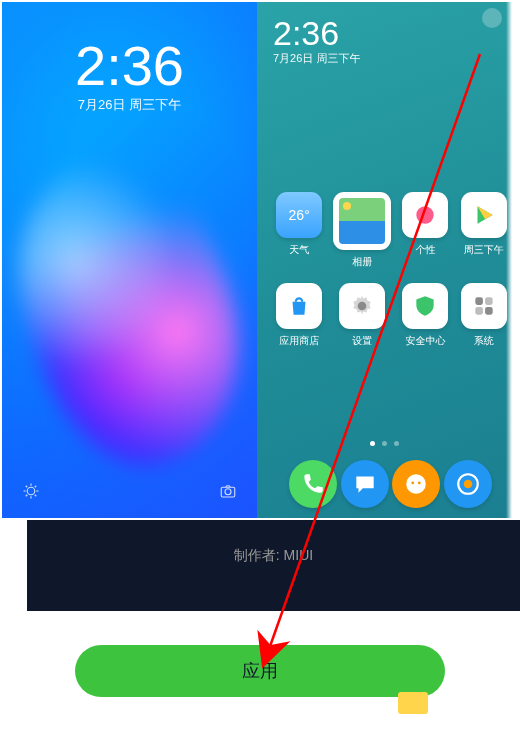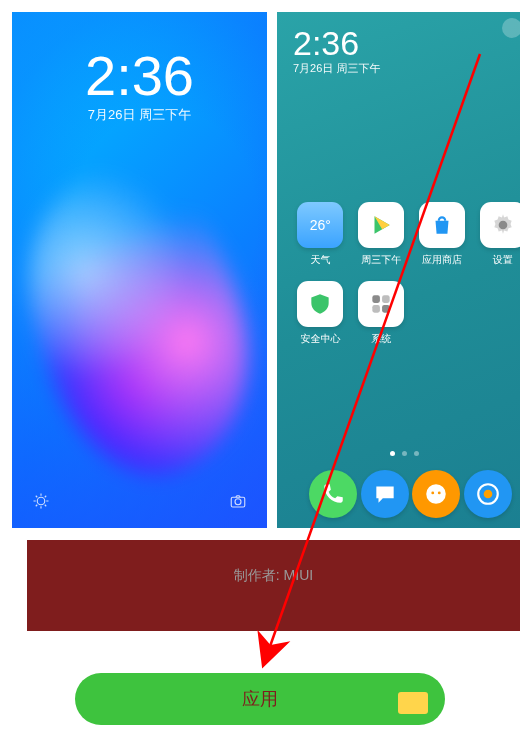--- a/index.html
+++ b/index.html
@@ -1,17 +1,17 @@
 <!DOCTYPE html>
 <html><head>
 <meta charset="utf-8">
 <style>
 html,body{margin:0;padding:0;width:520px;height:732px;overflow:hidden;font-family:-apple-system,"PingFang SC","Microsoft YaHei",sans-serif;background:#fff;}
 .page{position:relative;width:520px;height:732px;}
-.previews{display:flex;gap:10px;padding:12px;}
+.previews{display:flex;padding:2px;}
 .phone{position:relative;overflow:hidden;height:516px;flex:0 0 255px;}
 #lock{background:linear-gradient(135deg,#00c3ff 0%,#0a7fff 30%,#2b4dff 55%,#8a2bff 70%,#ff5bc9 85%,#00c3ff 100%);background-size:200% 200%;}
 #lock::before{content:"";position:absolute;inset:0;background:radial-gradient(ellipse 120% 70% at 60% 40%,rgba(255,255,255,0) 0%,rgba(0,195,255,.0) 30%,rgba(20,80,255,.35) 60%,rgba(20,80,255,.6) 100%);}
 #lock::after{content:"";position:absolute;left:10%;top:30%;width:80%;height:60%;background:radial-gradient(circle at 30% 30%,#fff9,transparent 40%),radial-gradient(circle at 70% 60%,#ff7af2,transparent 55%),radial-gradient(circle at 40% 70%,#6a00ff,transparent 60%);filter:blur(10px);border-radius:50% 40% 55% 45%/40% 55% 45% 50%;transform:rotate(-15deg);}
 #lock .clock{position:relative;z-index:2;color:#fff;text-align:center;padding-top:36px;}
 #lock .time{font-size:56px;font-weight:300;line-height:1;}
 #lock .date{font-size:13px;margin-top:2px;opacity:.95;}
 .lock-icons{position:absolute;left:0;right:0;bottom:14px;display:flex;justify-content:space-between;padding:0 20px;z-index:2;}
 .lock-icons span{color:#fff;opacity:.8;}
 .lock-icons svg{width:18px;height:18px;stroke:#fff;fill:none;stroke-width:1.5;}
@@ -23,23 +23,23 @@
 .grid{position:absolute;left:0;right:0;top:190px;display:grid;grid-template-columns:repeat(4,1fr);column-gap:10px;row-gap:14px;padding:0 4px 0 18px;}
 .app{display:flex;flex-direction:column;align-items:center;color:#fff;font-size:10px;}
 .app .ic{width:46px;height:46px;border-radius:11px;display:flex;align-items:center;justify-content:center;color:#fff;font-size:22px;box-shadow:0 2px 4px rgba(0,0,0,.15);}
 .app .lbl{margin-top:5px;white-space:nowrap;}
 .dots{position:absolute;left:0;right:0;bottom:72px;display:flex;justify-content:center;gap:7px;}
 .dots i{width:5px;height:5px;border-radius:50%;background:rgba(255,255,255,.4);}
 .dots i.cur{background:#fff;}
 .dock{position:absolute;left:0;right:0;bottom:10px;display:flex;justify-content:space-around;padding:0 18px 0 30px;}
 .dock .ic{width:48px;height:48px;border-radius:50%;display:flex;align-items:center;justify-content:center;box-shadow:0 2px 4px rgba(0,0,0,.15);}
 .fade-right{position:absolute;top:0;bottom:0;right:0;width:6px;background:linear-gradient(to left,#fff,transparent);}
-.meta{background:#7f1d1d;text-align:center;font-size:14px;color:#9a9a9a;padding:27px 0 46px;margin-left:27px;}
+.meta{background:#0f172a;text-align:center;font-size:14px;color:#9a9a9a;padding:27px 0 46px;margin-left:27px;}
 .footer{background:#fff;padding:30px 10px 12px;}
-.apply{display:block;margin:12px auto;width:370px;height:52px;border:none;border-radius:999px;background:#3ec33e;color:#7f1d1d;font-size:18px;cursor:pointer;}
+.apply{display:block;margin:4px auto;width:370px;height:52px;border:none;border-radius:999px;background:#3ec33e;color:#0f172a;font-size:18px;cursor:pointer;}
 .apply .tag{position:absolute;right:92px;bottom:18px;width:30px;height:22px;background:#ffd54b;border-radius:3px;}
 #arrow{position:absolute;pointer-events:none;left:0;top:0;}
 
 .ic-weather{background:linear-gradient(#7ec9ff,#3aa3ff);flex-direction:column;}
 .ic-weather .t{font-size:14px;font-weight:500;}
 .ic-gallery{background:#fff;padding:6px;}
 .ic-gallery span{display:block;width:100%;height:100%;background:linear-gradient(#7bd17b 50%,#2e8fe6 50%);border-radius:4px;position:relative;}
 .ic-gallery span::after{content:"";position:absolute;left:4px;top:4px;width:8px;height:8px;border-radius:50%;background:#ffd54b;}
 .ic-music{background:#f25b5b;}
 .ic-music::before{content:"♪";font-size:24px;}
@@ -89,20 +89,34 @@
       </div>
 
       <div class="grid">
         <div class="app">
             <div class="ic ic-weather">
               <span class="t">26°</span>
             </div>
             <div class="lbl">天气</div>
           </div>
         <div class="app">
+            <div class="ic ic-gallery">
+              <span></span>
+            </div>
+            <div class="lbl">相册</div>
+          </div>
+        <div class="app">
+            <div class="ic ic-person">
+              <svg viewBox="0 0 24 24" fill="#ff5b8a">
+                <circle cx="12" cy="12" r="8"></circle>
+              </svg>
+            </div>
+            <div class="lbl">个性</div>
+          </div>
+        <div class="app">
             <div class="ic ic-store">
               <svg viewBox="0 0 24 24">
                 <path d="M6 4l14 8-14 8z" fill="#3bc46a"></path>
                 <path d="M6 4l14 8-7 4z" fill="#ffcf3f"></path>
                 <path d="M6 20l7-4 7 4z" fill="#ef4b4b" opacity=".0"></path>
               </svg>
             </div>
             <div class="lbl">周三下午</div>
           </div>
         <div class="app">

